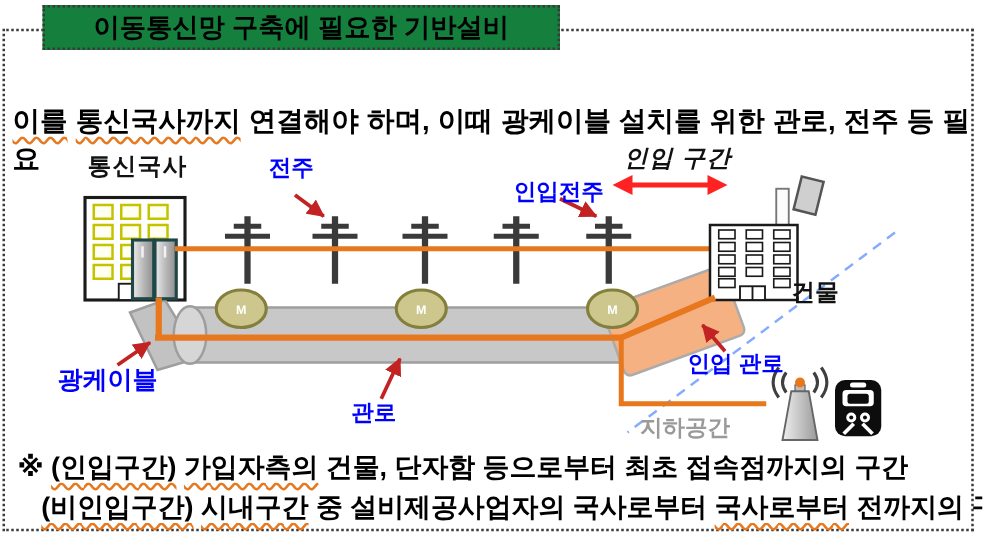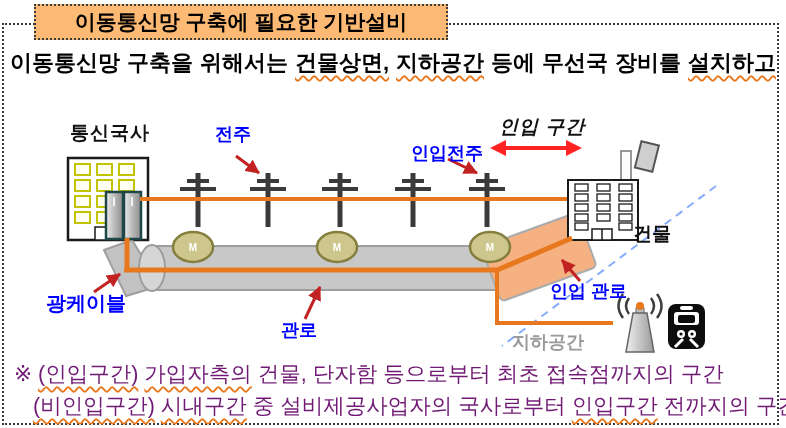--- a/index.html
+++ b/index.html
@@ -1,28 +1,28 @@
 <!DOCTYPE html>
 <html><head>
 <meta charset="utf-8">
 <style>
   html,body { margin:0; padding:0; background:#fff; }
   .page { position:relative; width:786px; height:428px; background:#fff; overflow:hidden;
           font-family:"Liberation Sans","DejaVu Sans",sans-serif; }
   .outer-box { position:absolute; left:2px; top:23px; width:773px; height:398px;
                border:2px dotted #3a3a3a; background:#fff; }
   .title-box { position:absolute; left:34px; top:4px; width:410px; height:32px;
-               border:2px dotted #3a3a3a; background:#fdba74; z-index:6;
+               border:2px dotted #3a3a3a; background:#15803d; z-index:6;
                display:flex; align-items:center; justify-content:center;
                font-size:21px; font-weight:700; color:#000; }
   .intro-line { position:absolute; left:10px; width:766px; font-size:22px; font-weight:600;
                 color:#000; text-align:justify; text-align-last:justify; white-space:normal; z-index:3; }
   .intro-line1 { top:48px; }
   .intro-line2 { top:82px; }
-  .note-line { position:absolute; font-size:21.5px; font-weight:400; color:#701a75; z-index:3; white-space:nowrap; }
+  .note-line { position:absolute; font-size:21.5px; font-weight:700; color:#000000; z-index:3; white-space:nowrap; }
   .note-line1 { left:14px; top:359px; }
   .note-line2 { left:33px; top:391px; }
   .wv { text-decoration:underline; text-decoration-style:wavy; text-decoration-color:#E8781E;
         text-decoration-thickness:1.5px; text-underline-offset:5px; }
   .lbl { position:absolute; font-weight:700; z-index:4; white-space:nowrap; }
   .blue { color:#0000FF; }
   .blk  { color:#111; }
   .gray { color:#9A9A9A; }
   .lbl-telecom   { left:70px;  top:120px; font-size:19px; letter-spacing:1px;font-family:Liberation Mono, monospace; }
   .lbl-pole      { left:215px; top:122px; font-size:18px; }
@@ -38,21 +38,21 @@
 </style>
 </head>
 <body>
 
 <div class="page">
 
   <div class="outer-box"></div>
 
   <div class="title-box">이동통신망 구축에 필요한 기반설비</div>
 
-  <div class="intro-line intro-line1"><span>이동통신망 구축을 위해서는 </span><span class="wv">건물상면,</span><span> </span><span class="wv">지하공간</span><span> 등에 무선국 장비를 </span><span class="wv">설치하고</span></div>
+  <div class="intro-line intro-line2"><span class="wv">이를</span><span> </span><span class="wv">통신국사까지</span><span> 연결해야 하며, 이때 광케이블 설치를 위한 관로, 전주 등 필요</span></div>
 
   <svg class="diagram" width="786" height="428" viewBox="0 0 786 428">
     <defs>
       <linearGradient id="cab" x1="0" y1="0" x2="1" y2="0">
         <stop offset="0" stop-color="#EDEDED"></stop>
           <stop offset="0.5" stop-color="#B9B9B9"></stop>
           <stop offset="1" stop-color="#8D8D8D"></stop>
       </linearGradient>
       <linearGradient id="twr" x1="0" y1="0" x2="1" y2="0">
         <stop offset="0" stop-color="#EFEFEF"></stop>
@@ -217,15 +217,15 @@
   <div class="lbl blue lbl-pole">전주</div>
   <div class="lbl blue lbl-leadpole">인입전주</div>
   <div class="lbl blk  lbl-leadspan">인입 구간</div>
   <div class="lbl blk  lbl-building">건물</div>
   <div class="lbl blue lbl-optical">광케이블</div>
   <div class="lbl blue lbl-duct">관로</div>
   <div class="lbl blue lbl-leadduct">인입 관로</div>
   <div class="lbl gray lbl-under">지하공간</div>
 
   <div class="note-line note-line1"><span>※ </span><span class="wv">(인입구간)</span><span> </span><span class="wv">가입자측의</span><span> 건물, 단자함 등으로부터 최초 접속점까지의 구간</span></div>
-  <div class="note-line note-line2"><span class="wv">(비인입구간)</span><span> </span><span class="wv">시내구간</span><span> 중 설비제공사업자의 국사로부터 </span><span class="wv">인입구간</span><span> 전까지의 구간</span></div>
+  <div class="note-line note-line2"><span class="wv">(비인입구간)</span><span> </span><span class="wv">시내구간</span><span> 중 설비제공사업자의 국사로부터 </span><span class="wv">국사로부터</span><span> 전까지의 구간</span></div>
 
 </div>
 
 </body></html>

